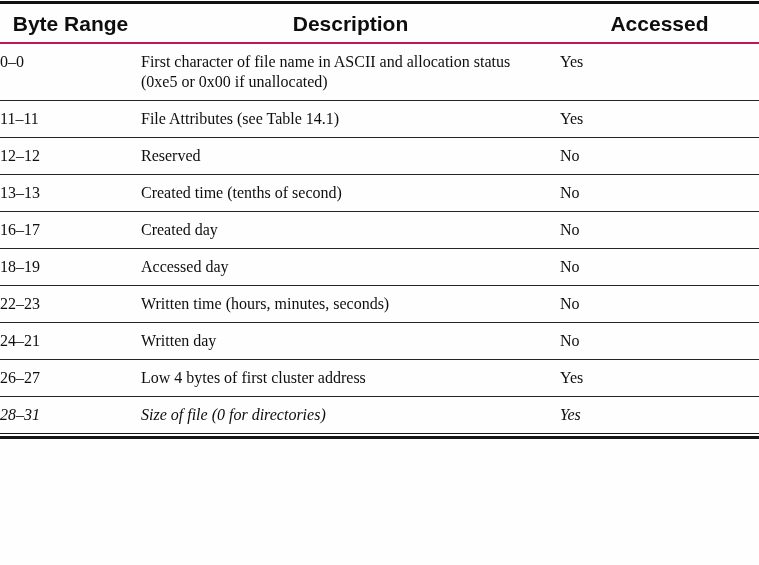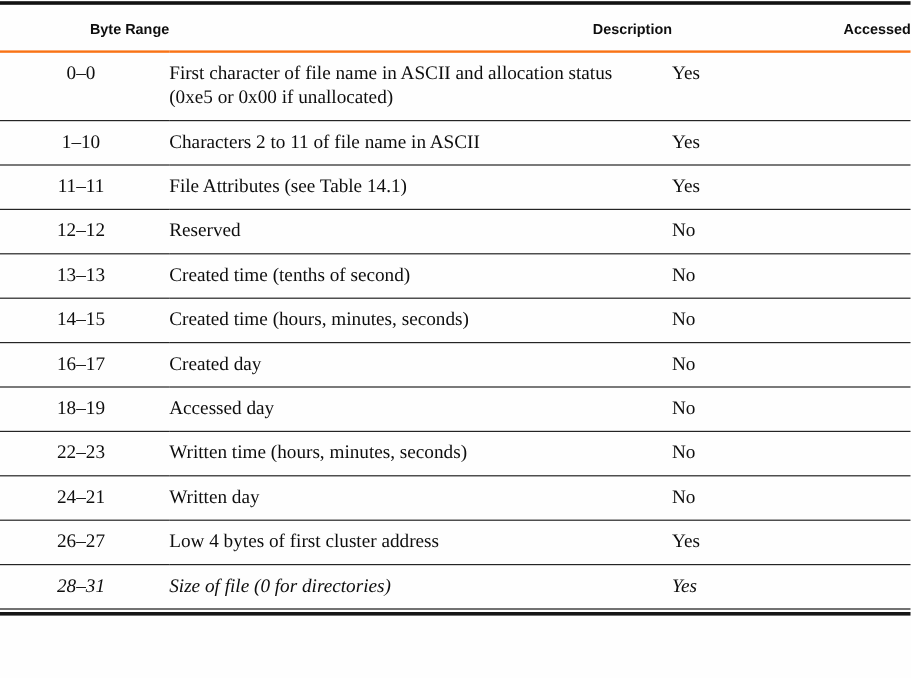--- a/index.html
+++ b/index.html
@@ -22,46 +22,46 @@
     table-layout: fixed;
   }
   .top-rule {
     height: 0;
     border-top: 3px solid #121212;
     margin-top: 1px;
   }
   .data-table thead th {
     font-family: "Liberation Sans", sans-serif;
     font-weight: bold;
-    font-size: 12px;
+    font-size: 21px;
     line-height: 20px;
-    text-align: right;
+    text-align: center;
     vertical-align: bottom;
     padding: 10px 0 8px 0;
-    border-bottom: 2px solid #f97316;
+    border-bottom: 2px solid #be185d;
   }
   .data-table tbody td {
     font-family: "Liberation Serif", "DejaVu Serif", serif;
     font-size: 16px;
     line-height: 20px;
     vertical-align: top;
     padding: 8px 6px 8px 0;
     border-bottom: 1.5px solid #242424;
   }
   .data-table tbody tr:last-child td {
     border-bottom: none;
     font-style: italic;
   }
   .col-byte   { width: 141px; }
   .col-desc   { width: 419px; }
   .col-ess    { width: 199px; }
   td.desc-cell {
     white-space: pre-line; 
   }
-  .cell-pad-left { padding-left: 2px; text-align: center; }
+  .cell-pad-left { padding-left: 2px; }
   .bottom-rule {
     height: 2px;
     border-top: 1.5px solid #161616;
     border-bottom: 3px solid #161616;
   }
 </style>
 </head>
 <body>
 
 <div class="page">
@@ -81,49 +81,39 @@
       </tr>
     </thead>
     <tbody>
   <tr>
     <td class="cell-pad-left">0–0</td>
     <td class="desc-cell">First character of file name in ASCII and allocation status
 (0xe5 or 0x00 if unallocated)</td>
     <td>Yes</td>
   </tr>
 
-  <tr>
-    <td class="cell-pad-left">1–10</td>
-    <td class="desc-cell">Characters 2 to 11 of file name in ASCII</td>
-    <td>Yes</td>
-  </tr>
 
   <tr>
     <td class="cell-pad-left">11–11</td>
     <td class="desc-cell">File Attributes (see Table 14.1)</td>
     <td>Yes</td>
   </tr>
 
   <tr>
     <td class="cell-pad-left">12–12</td>
     <td class="desc-cell">Reserved</td>
     <td>No</td>
   </tr>
 
   <tr>
     <td class="cell-pad-left">13–13</td>
     <td class="desc-cell">Created time (tenths of second)</td>
     <td>No</td>
   </tr>
 
-  <tr>
-    <td class="cell-pad-left">14–15</td>
-    <td class="desc-cell">Created time (hours, minutes, seconds)</td>
-    <td>No</td>
-  </tr>
 
   <tr>
     <td class="cell-pad-left">16–17</td>
     <td class="desc-cell">Created day</td>
     <td>No</td>
   </tr>
 
   <tr>
     <td class="cell-pad-left">18–19</td>
     <td class="desc-cell">Accessed day</td>

